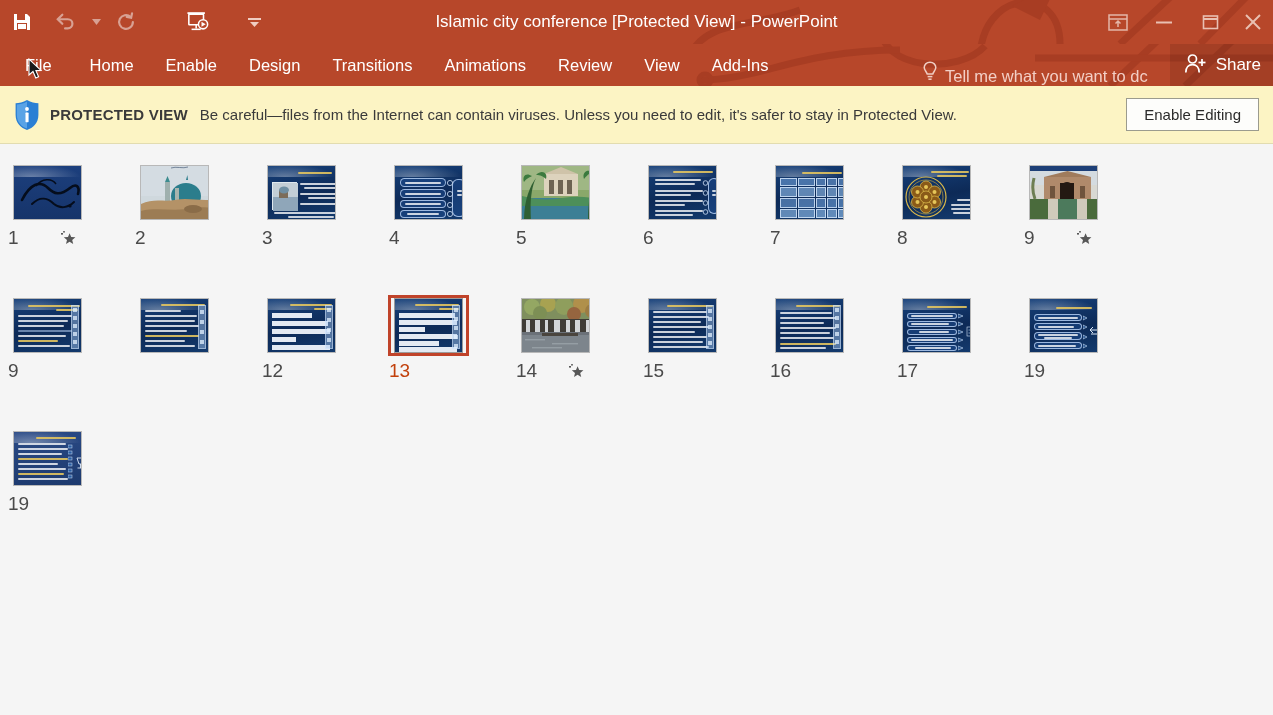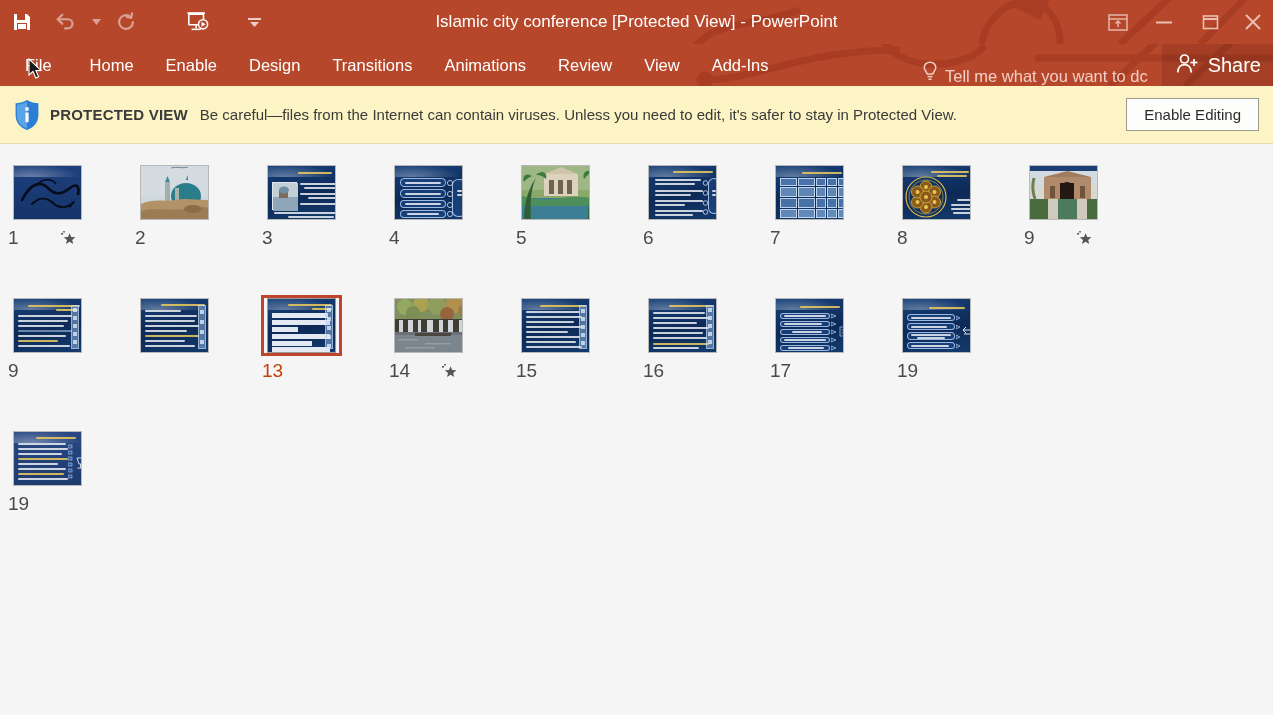--- a/index.html
+++ b/index.html
@@ -118,21 +118,21 @@
     right: 0; top: 0;
     height: 42px;
     background: rgba(0,0,0,0.10);
     display: flex;
     align-items: center;
     gap: 8px;
     padding: 0 12px 0 14px;
     z-index: 3;
     cursor: pointer;
   }
-  .share-text { color: #ffffff; font-size: 20px; white-space: nowrap; }
+  .share-text { color: #ffffff; font-size: 17px; white-space: nowrap; }
 
   
   .cursor-arrow {
     position: absolute;
     left: 28px; top: 58px;
     z-index: 10;
     pointer-events: none;
   }
 
   
@@ -748,20 +748,44 @@
           <div class="sbar">
             <div class="seg" style="top:4px"></div>
               <div class="seg" style="top:14px"></div>
             <div class="seg" style="top:24px"></div>
               <div class="seg" style="top:34px"></div>
           </div>
         </div>
       </div>
     </div>
 
+    <div class="cell">
+      <div class="thumb-wrap">
+        <div class="thumb">
+          <div class="sl-bg"></div>
+            <div class="sl-swoosh"></div>
+          <div class="ln gold" style="left:22px;top:5px;width:42px;"></div>
+          <div class="ln gold" style="left:46px;top:9px;width:18px;"></div>
+          <div class="wbar" style="left:4px;top:14px;width:40px;"></div>
+          <div class="wbar" style="left:4px;top:22px;width:56px;"></div>
+          <div class="wbar" style="left:4px;top:30px;width:58px;"></div>
+          <div class="wbar" style="left:4px;top:38px;width:24px;"></div>
+          <div class="wbar" style="left:4px;top:46px;width:58px;"></div>
+          <div class="sbar">
+            <div class="seg" style="top:2px"></div>
+              <div class="seg" style="top:12px"></div>
+            <div class="seg" style="top:22px"></div>
+              <div class="seg" style="top:32px"></div>
+          </div>
+        </div>
+      </div>
+      <div class="meta">
+        <span class="num">12</span>
+      </div>
+    </div>
 
     <div class="cell">
       <div class="thumb-wrap selected">
         <div class="thumb selected-inner">
           <div class="sl-bg"></div>
             <div class="sl-swoosh"></div>
           <div class="ln gold" style="left:20px;top:5px;width:44px;"></div>
           <div class="ln gold" style="left:44px;top:9px;width:20px;"></div>
           <div class="wbar" style="left:4px;top:14px;width:56px;"></div>
           <div class="wbar" style="left:4px;top:21px;width:58px;"></div>

